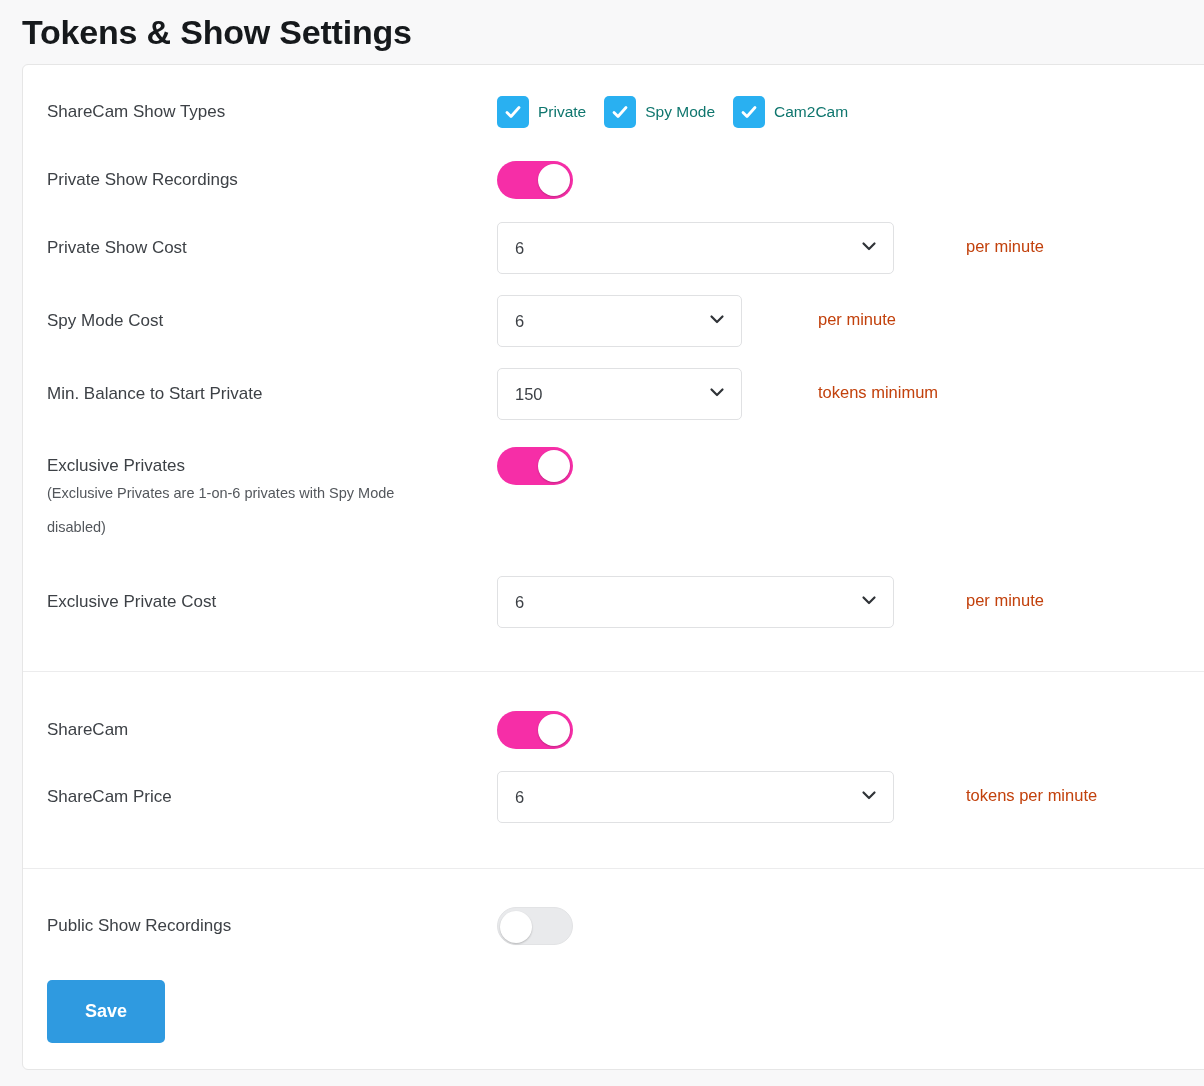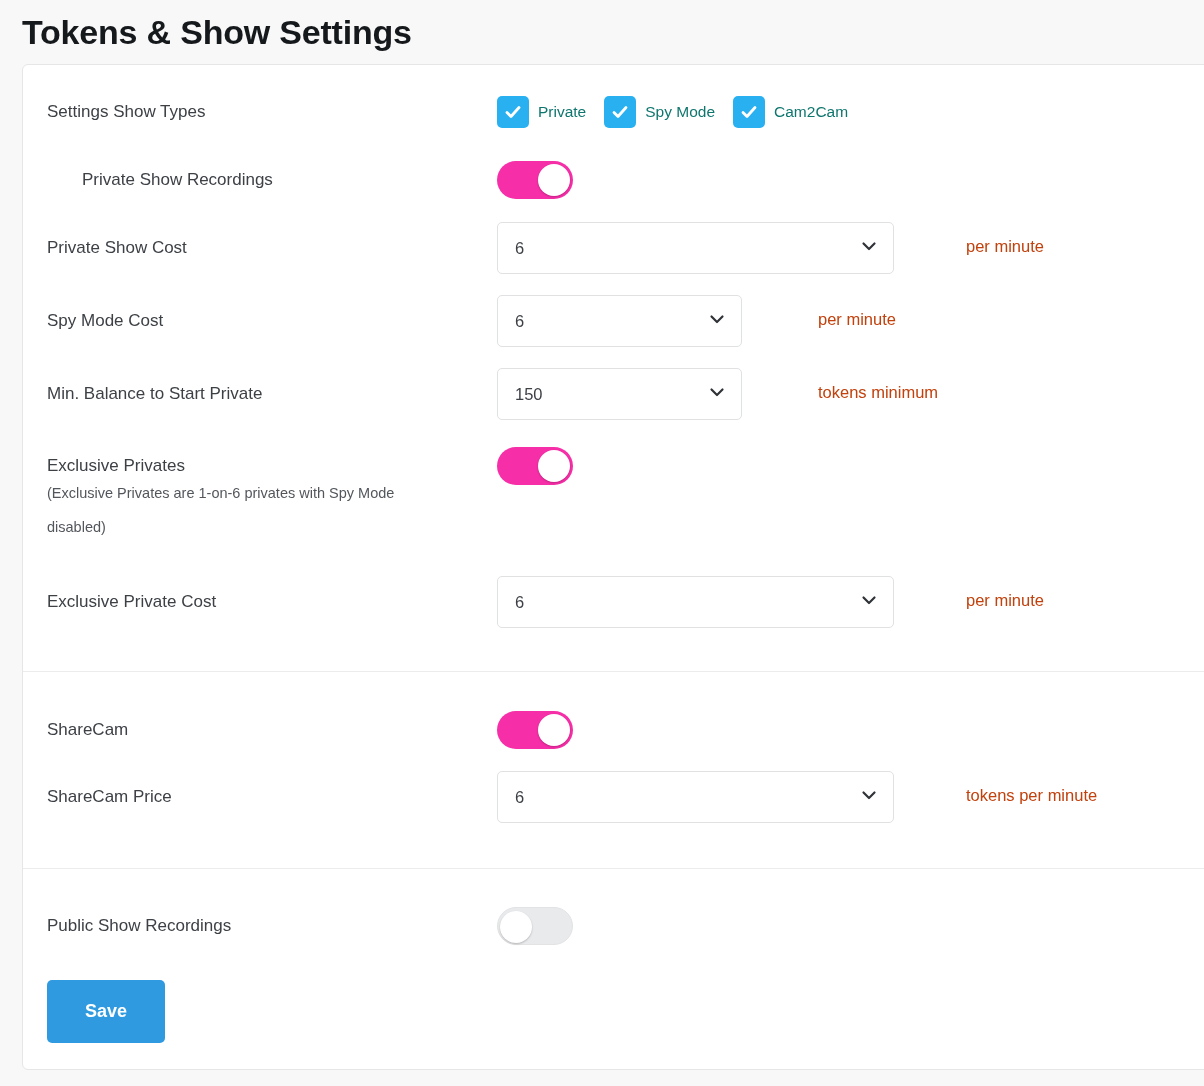--- a/index.html
+++ b/index.html
@@ -184,21 +184,21 @@
 <div class="page">
 
   <div class="page-title">Tokens &amp; Show Settings</div>
 
   <div class="card">
 
     <div class="divider d1"></div>
     <div class="divider d2"></div>
 
     <div class="row" style="top:47px;">
-      <div class="label" style="top:-11px;">Settings Show Types</div>
+      <div class="label" style="top:-11px;">ShareCam Show Types</div>
       <div class="checkbox-group" style="top:-16px;">
         <div class="checkbox-item">
           <span class="checkbox">
             <svg width="20" height="20" viewBox="0 0 20 20">
                 <path d="M4 10.5 L8 14.5 L16 5.5" fill="none" stroke="#ffffff" stroke-width="2.8" stroke-linecap="round" stroke-linejoin="round"></path>
               </svg>
           </span>
           <span class="checkbox-label">Private</span>
         </div>
         <div class="checkbox-item">
@@ -214,21 +214,21 @@
             <svg width="20" height="20" viewBox="0 0 20 20">
                 <path d="M4 10.5 L8 14.5 L16 5.5" fill="none" stroke="#ffffff" stroke-width="2.8" stroke-linecap="round" stroke-linejoin="round"></path>
               </svg>
           </span>
           <span class="checkbox-label">Cam2Cam</span>
         </div>
       </div>
     </div>
 
     <div class="row" style="top:115px;">
-      <div class="label" style="top:-11px;margin-left:35px;">Private Show Recordings</div>
+      <div class="label" style="top:-11px;">Private Show Recordings</div>
       <div class="toggle on" style="top:-19px;">
         <span class="knob"></span>
       </div>
     </div>
 
     <div class="row" style="top:183px;">
       <div class="label" style="top:-11px;">Private Show Cost</div>
       <div class="select wide" style="top:-26px;">
         <span class="select-value">6</span>
         <span class="chev">

